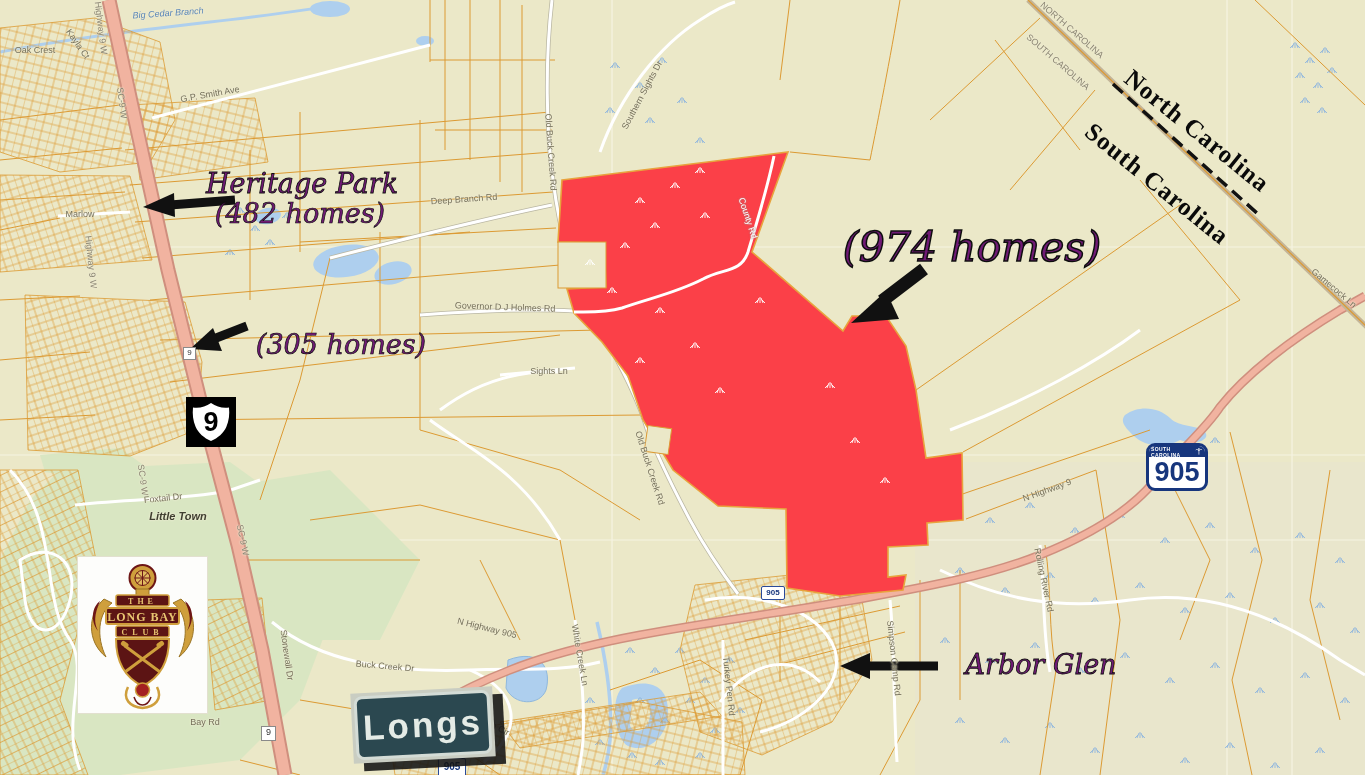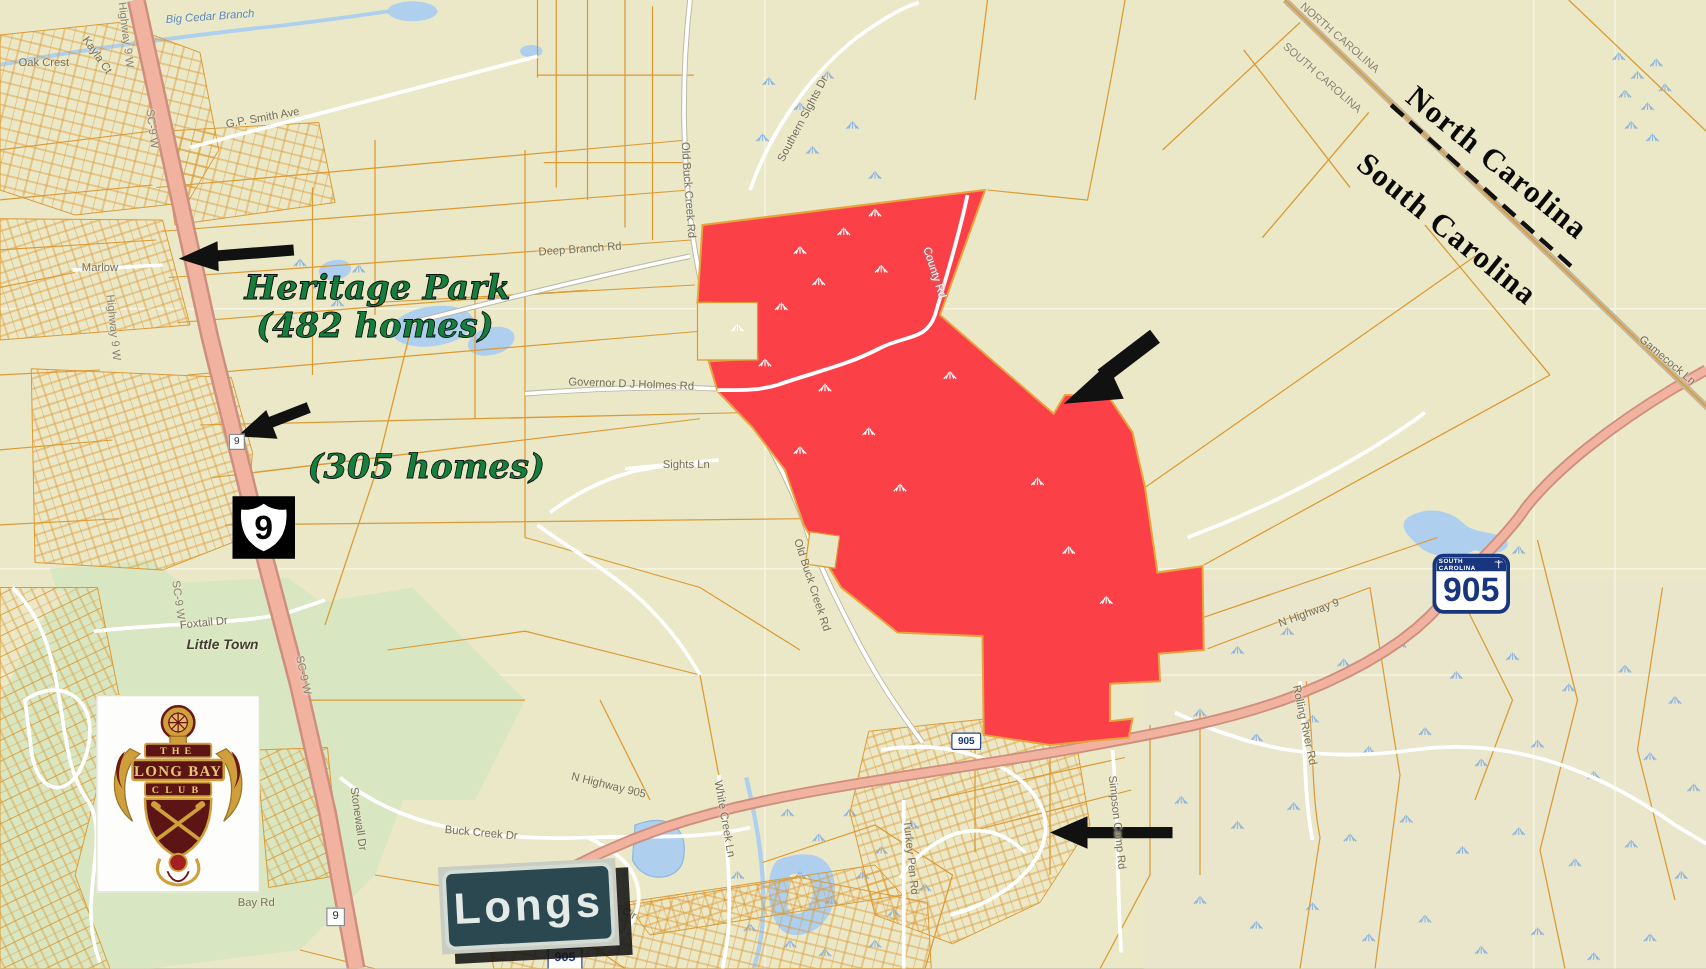--- a/index.html
+++ b/index.html
@@ -8,21 +8,21 @@
   svg.base{position:absolute;left:0;top:0;}
   
   .maplabel{position:absolute;font-size:9px;color:#75705a;white-space:nowrap;
             text-shadow:0 0 2px #f0edd6,0 0 2px #f0edd6;transform:translate(-50%,-50%);}
   .maplabel.wt{color:#5b87b8;font-style:italic;}
   .maplabel.pl{color:#3f3f30;font-weight:bold;font-size:11px;font-style:italic;}
   .maplabel.hw{color:#8a8472;}
   .maplabel.lt{color:#ffffff;text-shadow:0 0 2px #b07f7f,0 0 2px #b07f7f;}
   
   .annot{position:absolute;transform:translate(-50%,-50%);font-family:"DejaVu Serif",serif;
-         font-weight:bold;font-style:italic;white-space:nowrap;color:#15803d;margin-top:48px;}
+         font-weight:normal;font-style:italic;white-space:nowrap;color:#701a75;}
   .annot.big{font-size:45px;-webkit-text-stroke:1.6px #0e0e0e;}
   .annot.big2{font-size:41px;-webkit-text-stroke:1.5px #0e0e0e;}
   .annot.med{font-size:27px;-webkit-text-stroke:0.8px #0e0e0e;}
   .annot.med2{font-size:27px;-webkit-text-stroke:0.7px #0e0e0e;}
   .statelbl{position:absolute;font-family:"Liberation Serif",serif;font-weight:bold;
             font-size:25px;color:#0a0a0a;white-space:nowrap;letter-spacing:1px;}
   
   .us9{position:absolute;left:186px;top:397px;width:50px;height:50px;background:#000;}
   
   .sc905{position:absolute;left:1146px;top:443px;width:62px;height:48px;background:#fff;
@@ -382,23 +382,25 @@
       <span class="maplabel st" style="left: 894px; top: 658px; transform: translate(-50%, -50%) rotate(84deg);">Simpson Camp Rd</span>
       <span class="maplabel st" style="left: 1044px; top: 580px; transform: translate(-50%, -50%) rotate(78deg);">Rolling River Rd</span>
       <span class="maplabel st" style="left: 1334px; top: 288px; transform: translate(-50%, -50%) rotate(40deg);">Gamecock Ln</span>
       <span class="maplabel hw" style="left: 1072px; top: 30px; transform: translate(-50%, -50%) rotate(41deg);">NORTH CAROLINA</span>
       <span class="maplabel hw" style="left: 1058px; top: 62px; transform: translate(-50%, -50%) rotate(41deg);">SOUTH CAROLINA</span>
     </div>
 
 <div class="annot med" style="left:302px;top:183px;">Heritage Park</div>
 <div class="annot med2" style="left:300px;top:213px;">(482 homes)</div>
 
-<div class="annot med2" style="left:341px;top:326px;">(305 homes)</div>
-
-
+<div class="annot med2" style="left:341px;top:344px;">(305 homes)</div>
+
+<div class="annot big2" style="left:972px;top:247px;">(974 homes)</div>
+
+<div class="annot med" style="left:1041px;top:664px;">Arbor Glen</div>
 
 <div class="statelbl" style="left:1197px;top:131px;transform:translate(-50%,-50%) rotate(39deg);">North Carolina</div>
 <div class="statelbl" style="left:1157px;top:184px;transform:translate(-50%,-50%) rotate(39deg);">South Carolina</div>
 
 <div class="us9">
   <svg width="50" height="50" viewBox="0 0 50 50">
     <path d="M25,6 c-5.5,4 -12,5.5 -18,4.5 c-0.7,6.5 0,13.5 2.7,19.5 c2.7,6 8.3,11 15.3,14 c7,-3 12.6,-8 15.3,-14 c2.7,-6 3.4,-13 2.7,-19.5 c-6,1 -12.5,-0.5 -18,-4.5 z" fill="#ffffff"></path>
     <text x="25" y="34" text-anchor="middle" font-size="27" font-weight="bold" font-family="Liberation Sans, sans-serif" fill="#000">9</text>
   </svg>
 </div>

